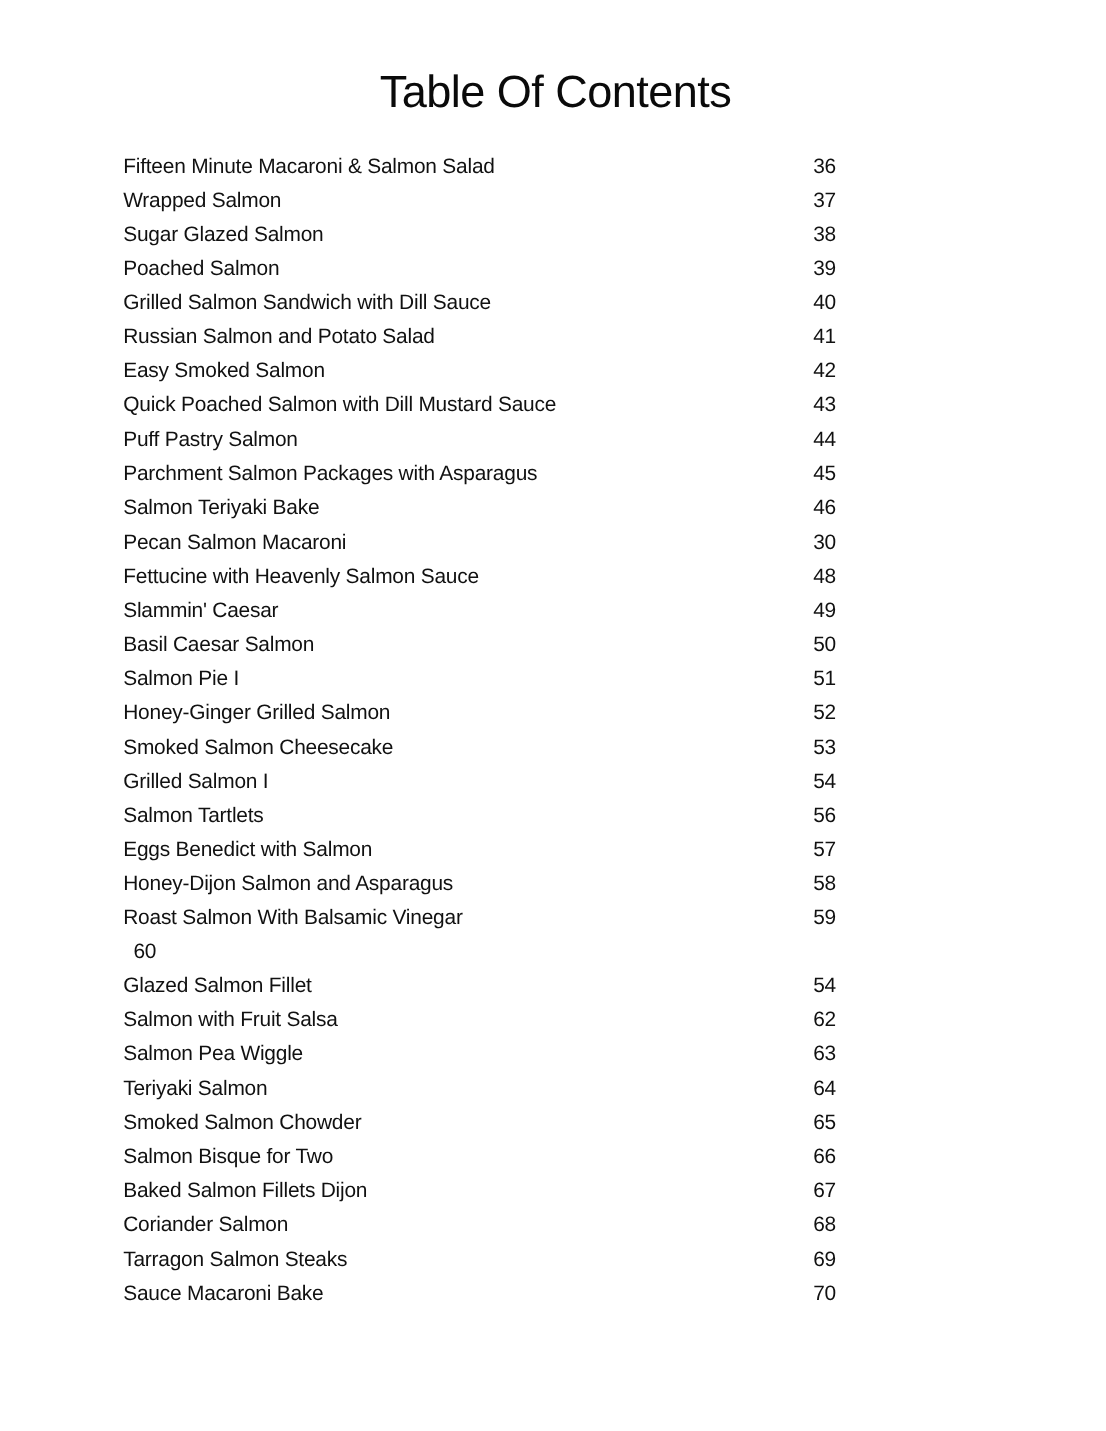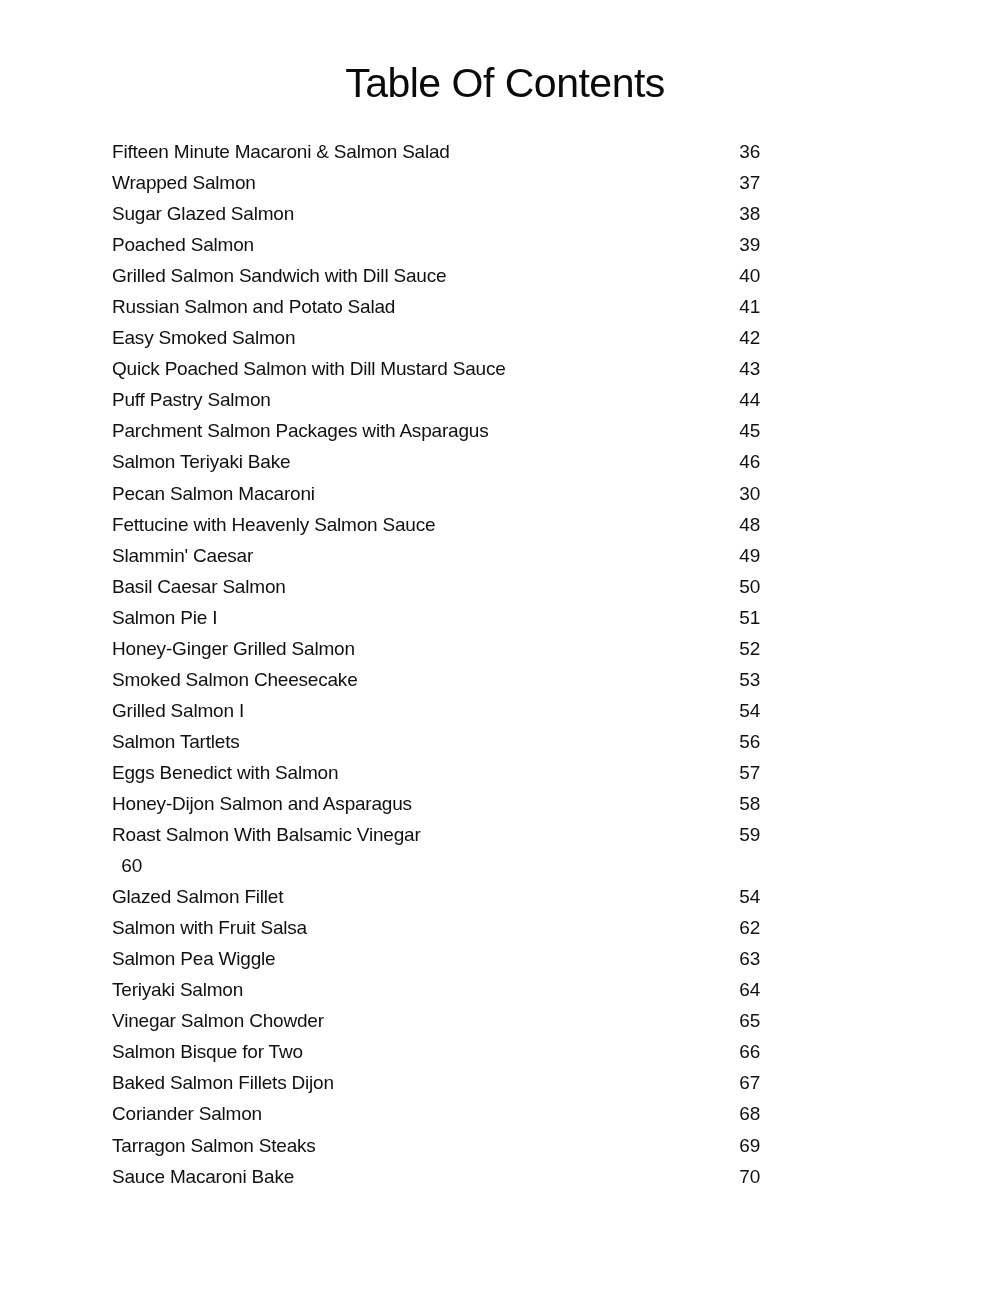--- a/index.html
+++ b/index.html
@@ -166,21 +166,21 @@
     </li>
   <li class="toc-entry">
       <span class="toc-title">Salmon Pea Wiggle</span>
       <span class="toc-page">63</span>
     </li>
   <li class="toc-entry">
       <span class="toc-title">Teriyaki Salmon</span>
       <span class="toc-page">64</span>
     </li>
   <li class="toc-entry">
-      <span class="toc-title">Vinegar Salmon Chowder</span>
+      <span class="toc-title">Smoked Salmon Chowder</span>
       <span class="toc-page">65</span>
     </li>
   <li class="toc-entry">
       <span class="toc-title">Salmon Bisque for Two</span>
       <span class="toc-page">66</span>
     </li>
   <li class="toc-entry">
       <span class="toc-title">Baked Salmon Fillets Dijon</span>
       <span class="toc-page">67</span>
     </li>

